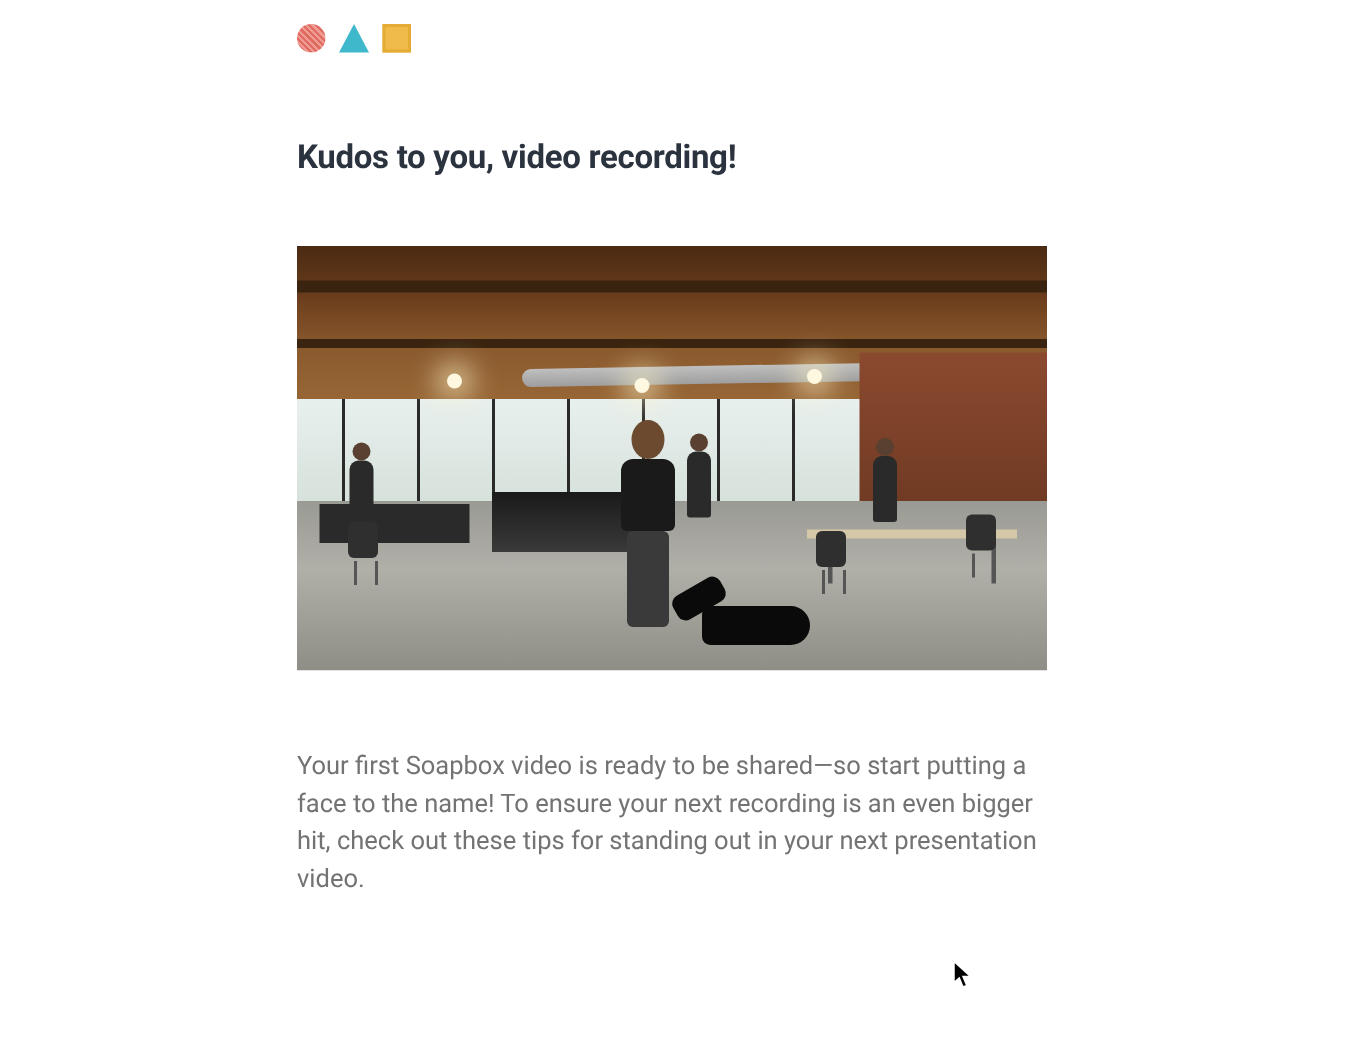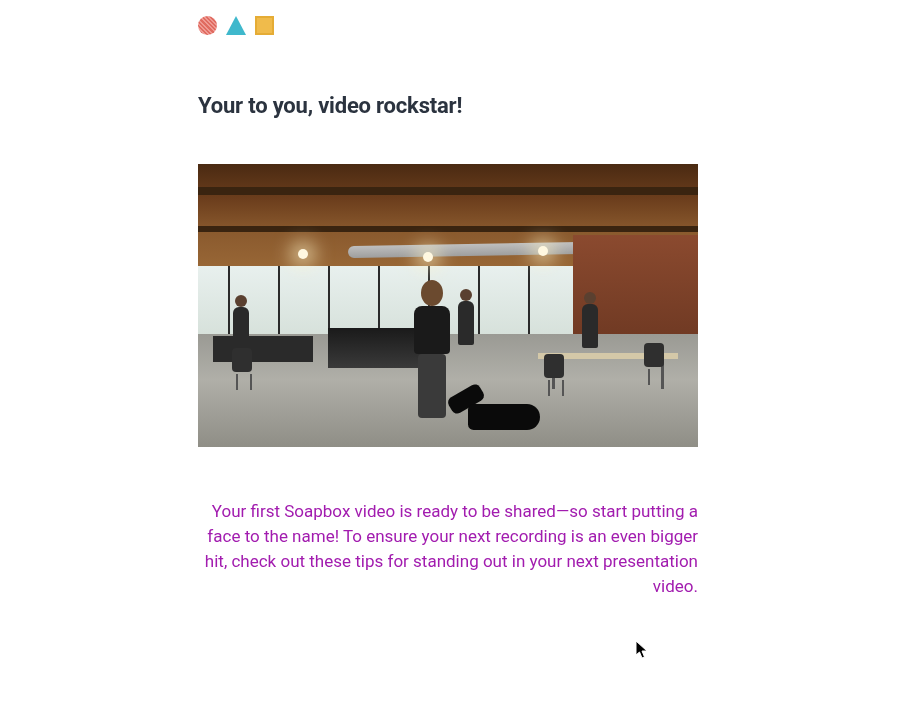--- a/index.html
+++ b/index.html
@@ -238,24 +238,23 @@
       border-radius:50%;
       background:#5a4030;
     }
     .hero-person-s.p1 { bottom: 34%; left: 7%; }
     .hero-person-s.p2 { bottom: 36%; left: 52%; }
     .hero-person-s.p3 { bottom: 35%; right: 20%; }
 
     .body-text {
       font-size: 17px;
       line-height: 1.48;
-      color: #a21caf;
+      color: #737373;
       font-weight: 400;
       margin-bottom: 50px;
-      text-align: right;
     }
     .cta-button {
       display: inline-block;
       background: #2f3b9e;
       background-image: radial-gradient(rgba(255,255,255,0.14) 0.7px, transparent 0.7px);
       background-size: 6px 6px;
       color: #ffffff;
       font-size: 16px;
       font-weight: 500;
       padding: 17px 26px;
@@ -277,21 +276,21 @@
 <body>
 
 <div class="container">
 
   <div class="logo">
     <div class="logo-circle"></div>
     <div class="logo-triangle"></div>
     <div class="logo-square"></div>
   </div>
 
-  <h1 class="heading">Your to you, video rockstar!</h1>
+  <h1 class="heading">Kudos to you, video recording!</h1>
 
   <div class="hero-image" aria-label="Person playing air guitar in an open loft office with exposed wood ceiling, a guitar case on the floor">
     <div class="hero-ceiling"></div>
     <div class="hero-beam b1"></div>
     <div class="hero-beam b2"></div>
     <div class="hero-duct"></div>
     <div class="hero-windows"></div>
     <div class="hero-window-frame" style="left:6%"></div>
     <div class="hero-window-frame" style="left:16%"></div>
     <div class="hero-window-frame" style="left:26%"></div>

